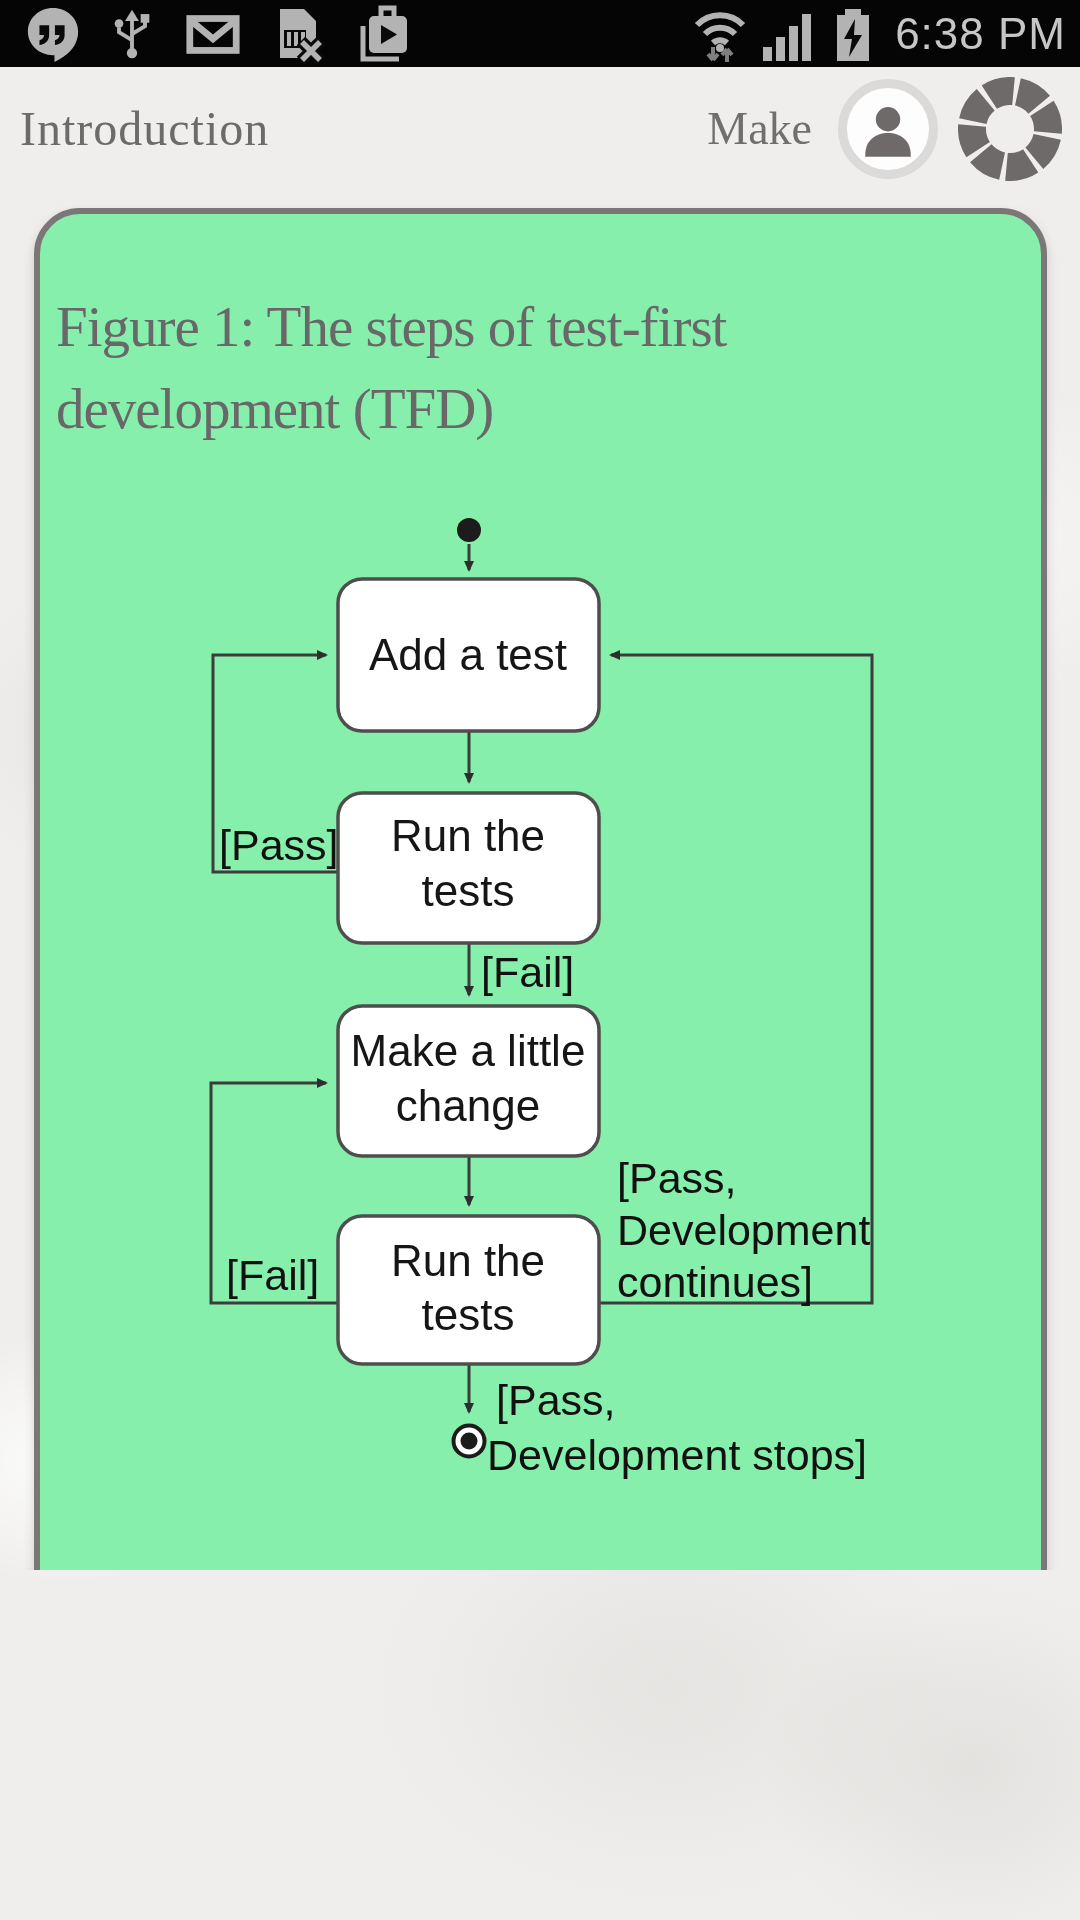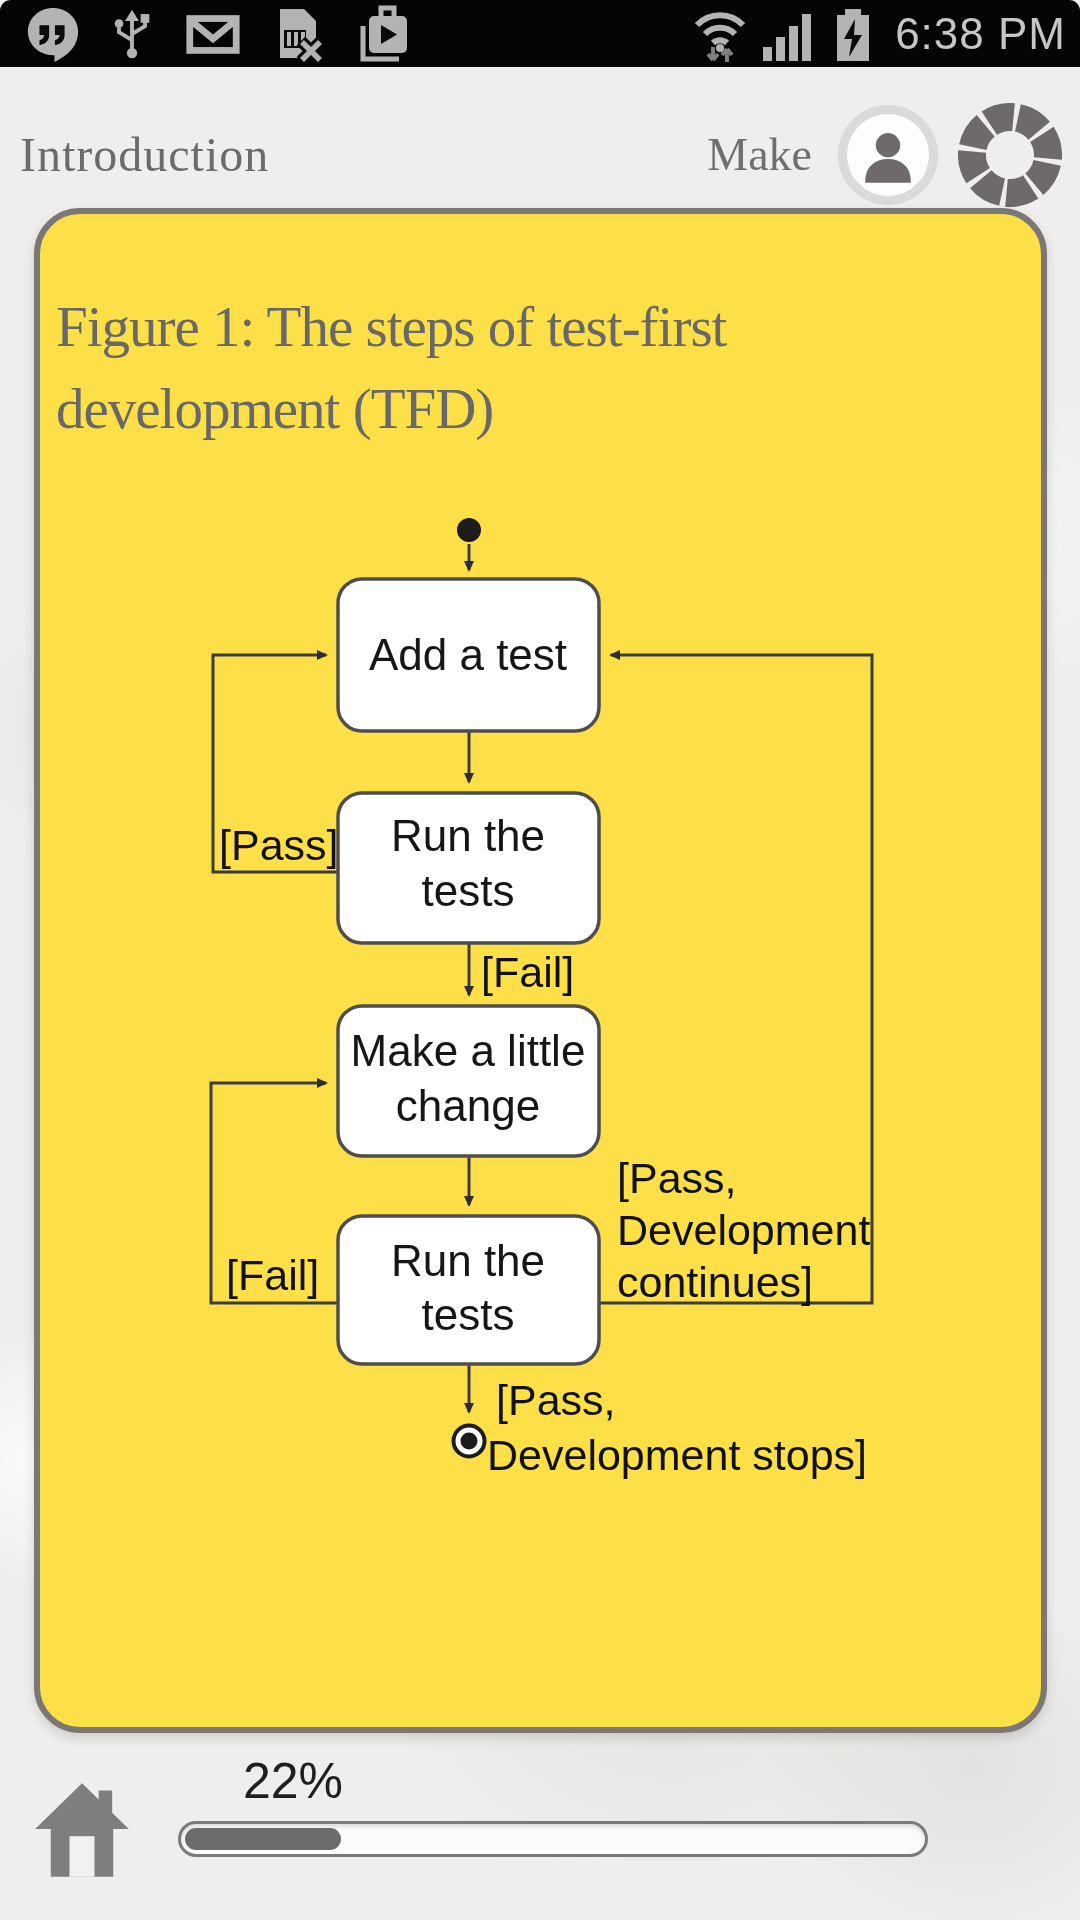--- a/index.html
+++ b/index.html
@@ -8,51 +8,51 @@
     font-family:"Liberation Sans",sans-serif;
     background-color:#efeeec;
     background-image:
       radial-gradient(260px 180px at 6% 76%, rgba(255,255,255,.85), rgba(255,255,255,0) 70%),
       radial-gradient(340px 240px at 88% 28%, rgba(255,255,255,.5), rgba(255,255,255,0) 70%),
       radial-gradient(300px 220px at 14% 38%, rgba(176,170,166,.16), rgba(176,170,166,0) 70%),
       radial-gradient(420px 300px at 62% 88%, rgba(176,170,166,.14), rgba(176,170,166,0) 70%),
       radial-gradient(300px 260px at 90% 92%, rgba(176,170,166,.18), rgba(176,170,166,0) 70%);
     overflow:hidden;
   }
-  #screen{position:relative;width:1080px;height:1920px;overflow:hidden;border-radius:11px;}
+  #screen{position:relative;width:1080px;height:1570px;overflow:hidden;}
 
   
   .status-bar{
     position:absolute;left:0;top:0;width:1080px;height:67px;
     background:#050505;display:flex;align-items:center;justify-content:space-between;
     box-sizing:border-box;padding:0 14px 0 24px;
   }
   .sb-left,.sb-right{display:flex;align-items:center;}
   .sb-left{gap:24px;}
   .sb-right{gap:10px;}
   .sb-icon{display:flex;align-items:center;justify-content:center;}
   .sb-time{font-size:44px;color:#c6c6c6;letter-spacing:1px;padding-left:6px;line-height:67px;}
 
   
   .app-header{
-    position:absolute;left:0;top:84px;width:1080px;height:141px;
+    position:absolute;left:0;top:58px;width:1080px;height:141px;
     display:flex;align-items:center;justify-content:space-between;
     box-sizing:border-box;padding:0 18px 0 20px;gap:28px;
   }
   .app-title{font-family:"Liberation Serif",serif;font-size:48px;color:#6b6b6b;letter-spacing:1px;}
   .header-right{display:flex;align-items:center;gap:20px;}
   .user-name{font-family:"Liberation Serif",serif;font-size:46px;color:#6f6f6f;margin-right:6px;}
   .avatar{width:100px;height:100px;border-radius:50%;background:#fdfdfd;border:9px solid #dcdad9;
     box-sizing:border-box;display:flex;align-items:center;justify-content:center;cursor:pointer;}
   .wheel{width:104px;height:104px;cursor:pointer;}
 
   
   .card{
     position:absolute;left:34px;top:208px;width:1013px;height:1525px;
-    background:#fde047;border:6px solid #7c7777;border-radius:46px;
+    background:#86efac;border:6px solid #7c7777;border-radius:46px;
     box-sizing:border-box;box-shadow:0 5px 12px rgba(0,0,0,.14);
   }
   .fig-title{
     position:absolute;left:16px;top:72px;width:940px;
     font-family:"Liberation Serif",serif;font-size:57px;line-height:82px;
     color:#686868;letter-spacing:-1px;
   }
   .diagram-svg{position:absolute;left:-6px;top:-6px;}
   .fig-caption{
     position:absolute;left:0;top:1322px;width:100%;text-align:center;

